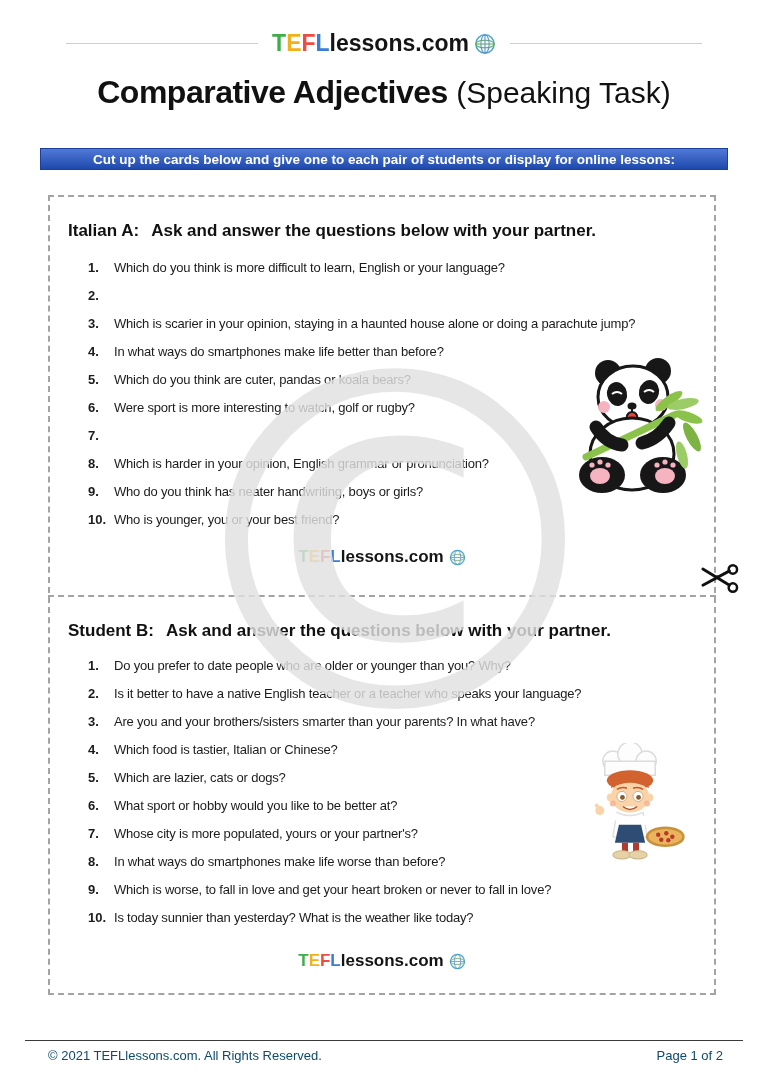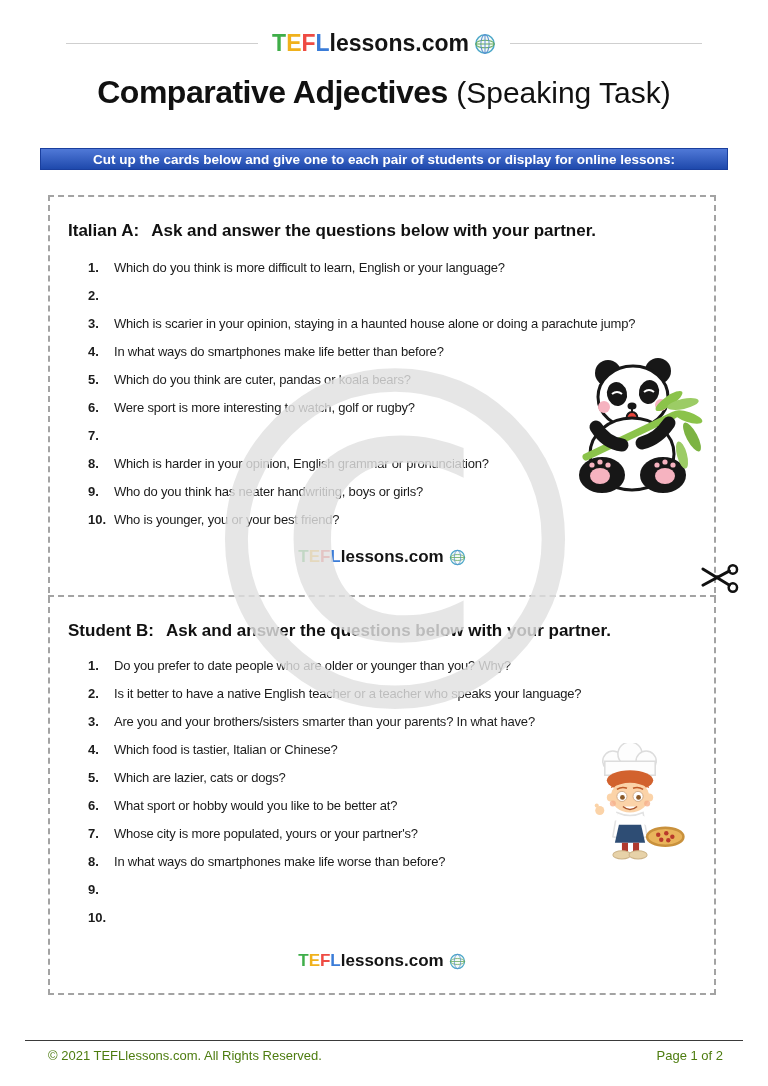--- a/index.html
+++ b/index.html
@@ -58,21 +58,21 @@
 
   .watermark {
     position:absolute; left:160px; top:312px; width:470px; height:470px;
     font-size:470px; line-height:470px; text-align:center;
     color:rgba(224,224,224,0.82); z-index:6; pointer-events:none; user-select:none;
     font-family:"DejaVu Sans", sans-serif;
   }
 
   
   .footer-line { position:absolute; top:1040px; left:25px; width:718px; border-top:1.5px solid #3a3a3a; }
-  .footer { position:absolute; top:1048px; left:48px; right:45px; display:flex; justify-content:space-between; font-size:13px; color:#4d7c0f; }
+  .footer { position:absolute; top:1048px; left:48px; right:45px; display:flex; justify-content:space-between; font-size:13px; color:#0c4a6e; }
 </style>
 </head>
 <body>
 
 <div class="page">
 
   <div class="header">
     <div class="hline"></div>
     <div class="logo logo-lg">
       <span style="color: rgb(63, 174, 73);">T</span>
@@ -226,23 +226,25 @@
         <li>
           <span class="qnum">7.</span>
           <span class="qtext">Whose city is more populated, yours or your partner's?</span>
         </li>
         <li>
           <span class="qnum">8.</span>
           <span class="qtext">In what ways do smartphones make life worse than before?</span>
         </li>
         <li>
           <span class="qnum">9.</span>
+          <span class="qtext">Which is worse, to fall in love and get your heart broken or never to fall in love?</span>
         </li>
         <li>
           <span class="qnum">10.</span>
+          <span class="qtext">Is today sunnier than yesterday? What is the weather like today?</span>
         </li>
       </ol>
 
     <svg class="chef" viewBox="0 0 110 125">
       <g fill="#fdfdfd" stroke="#dcdcdc" stroke-width="1.5">
         <circle cx="38" cy="18" r="10"></circle>
         <circle cx="55" cy="11" r="12"></circle>
         <circle cx="71" cy="18" r="10"></circle>
         <path d="M30,18 h50 v14 h-50 z"></path>
       </g>

